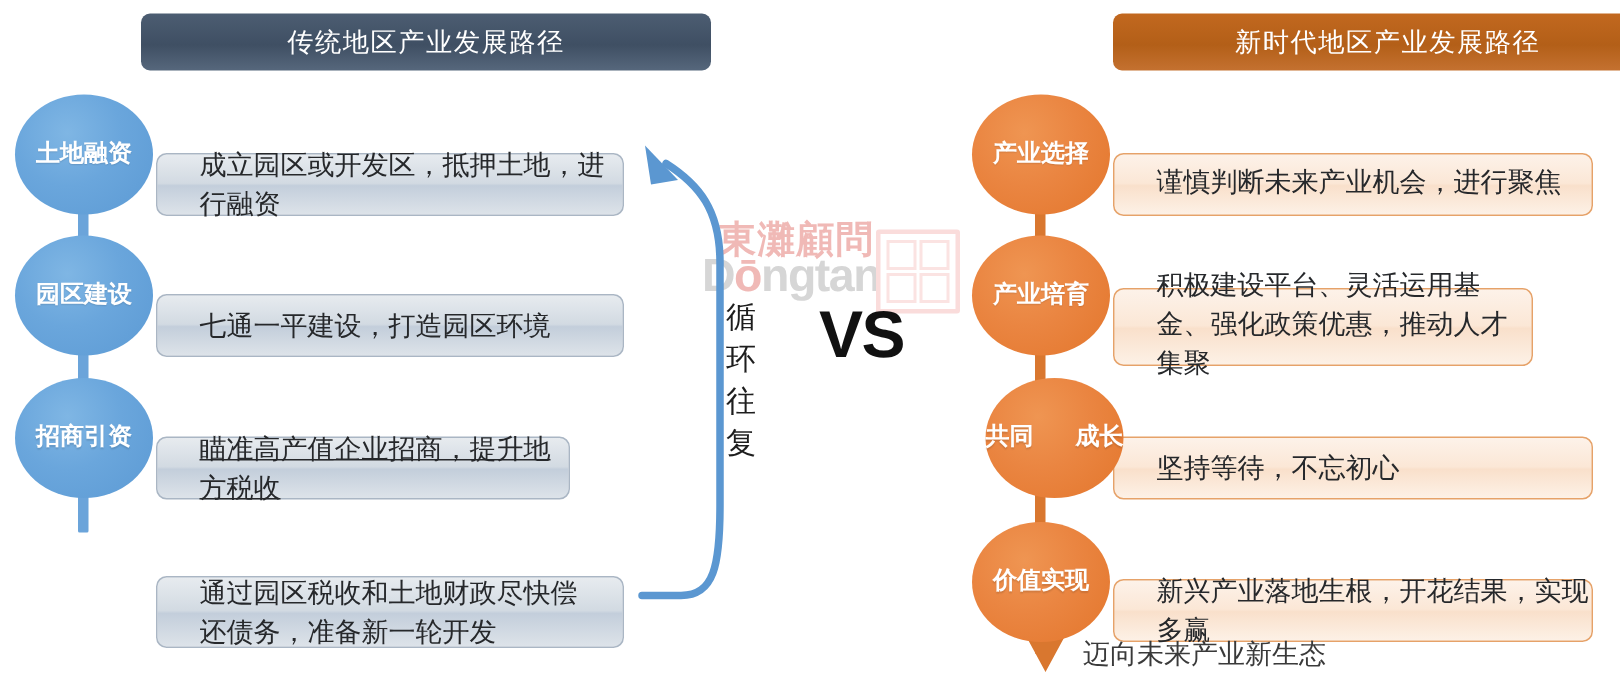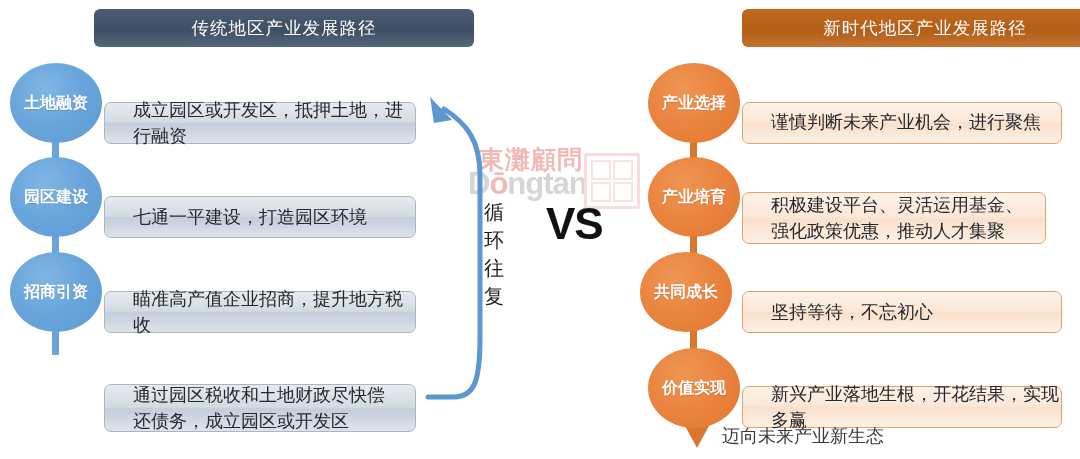--- a/index.html
+++ b/index.html
@@ -181,30 +181,30 @@
     </div>
 
     <div class="callout callout-blue" style="left:104px;top:176px;width:312px;height:42px;">
       <span>七通一平建设，打造园区环境</span>
     </div>
     <div class="bubble bubble-blue" style="left:10px;top:157px;">
       <span>园区</span>
       <span>建设</span>
     </div>
 
-    <div class="callout callout-blue" style="left:104px;top:271px;width:312px;height:42px;">
+    <div class="callout callout-blue" style="left:104px;top:271px;width:276px;height:42px;text-decoration:underline;">
       <span>瞄准高产值企业招商，提升地方税收</span>
     </div>
     <div class="bubble bubble-blue" style="left:10px;top:252px;">
       <span>招商</span>
       <span>引资</span>
     </div>
 
     <div class="callout callout-blue" style="left:104px;top:364px;width:312px;height:48px;">
-      <span style="padding-right:16px;">通过园区税收和土地财政尽快偿还债务，成立园区或开发区</span>
+      <span style="padding-right:16px;">通过园区税收和土地财政尽快偿还债务，准备新一轮开发</span>
     </div>
   </div>
 
   <svg class="cycle-svg" viewBox="0 0 100 325">
     <path d="M20 312 L46 312 C68 312 72 292 72 252 L72 90 C72 55 58 38 36 24" fill="none" stroke="#5b97d1" stroke-width="5" stroke-linecap="round"></path>
     <path d="M22 12 L44 35 L26 38 Z" fill="#5b97d1"></path>
   </svg>
   <div class="cycle-label">
     <span>循</span>
     <span>环</span>
@@ -224,32 +224,32 @@
     <div class="stem stem-orange" style="left:50px;top:420px;height:16px;"></div>
 
     <div class="callout callout-orange" style="left:102px;top:82px;width:320px;height:42px;font-family:Liberation Mono, monospace;">
       <span>谨慎判断未来产业机会，进行聚焦</span>
     </div>
     <div class="bubble bubble-orange" style="left:8px;top:63px;">
       <span>产业</span>
       <span>选择</span>
     </div>
 
-    <div class="callout callout-orange" style="left:102px;top:172px;width:304px;height:52px;">
+    <div class="callout callout-orange" style="left:102px;top:172px;width:280px;height:52px;font-family:Liberation Mono, monospace;">
       <span style="padding-right:14px;">积极建设平台、灵活运用基金、强化政策优惠，推动人才集聚</span>
     </div>
     <div class="bubble bubble-orange" style="left:8px;top:157px;">
       <span>产业</span>
       <span>培育</span>
     </div>
 
     <div class="callout callout-orange" style="left:102px;top:271px;width:320px;height:42px;">
       <span>坚持等待，不忘初心</span>
     </div>
-    <div class="bubble bubble-orange" style="left:0;top:252px;">
+    <div class="bubble bubble-orange" style="left:17px;top:252px;justify-content:space-between;">
       <span>共同</span>
       <span>成长</span>
     </div>
 
     <div class="callout callout-orange" style="left:102px;top:366px;width:320px;height:42px;">
       <span>新兴产业落地生根，开花结果，实现多赢</span>
     </div>
     <div class="bubble bubble-orange" style="left:8px;top:348px;">
       <span>价值</span>
       <span>实现</span>

